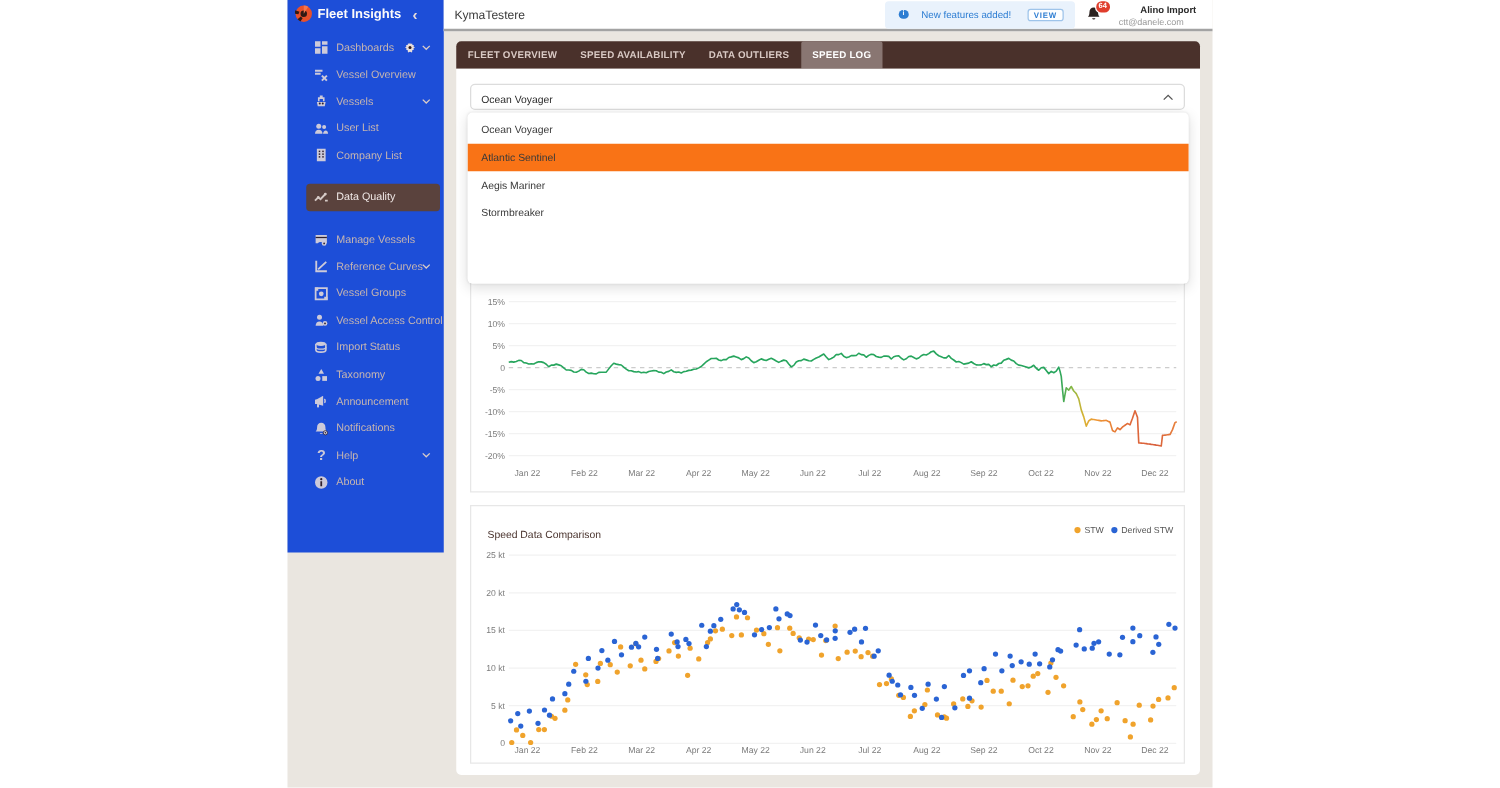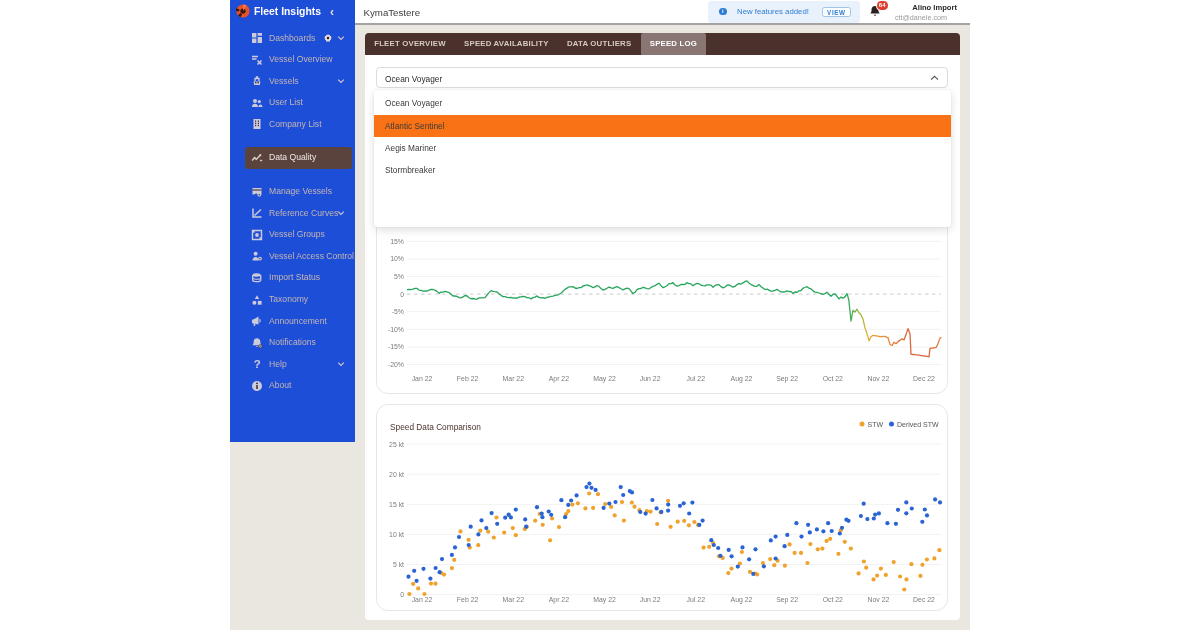--- a/index.html
+++ b/index.html
@@ -27,21 +27,21 @@
 .uname { position:absolute; right:13px; top:3px; font-size:7.6px; font-weight:bold; color:#2a2a2a; }
 .uemail { position:absolute; right:23px; top:13px; font-size:7.2px; color:#9a9a9a;padding-left:12px; }
 .main { position:absolute; left:125px; top:25px; width:615px; height:607px; }
 .tabs { position:absolute; left:10px; top:8px; width:594.5px; height:21.5px; background:#4a312b; border-radius:4px 4px 0 0; display:flex; }
 .tab { font-size:7.8px; font-weight:bold; letter-spacing:0.2px; color:#d9c9c4; line-height:21.5px; padding:0 9.2px; }
 .tab.active { background:#897672; color:#fff; border-radius:2px 2px 0 0; }
 .card { position:absolute; left:10px; top:29.5px; width:594.5px; height:565.5px; background:#fff; border-radius:0 0 4px 4px; }
 .select { position:absolute; left:11px; top:12.5px; width:571.5px; height:21px; border:1px solid #dcdcdc; border-radius:4px; background:#fff; }
 .select .stext { position:absolute; left:8px; top:6px; font-size:8.3px; color:#2b2b2b; }
 .select .schev { position:absolute; right:8px; top:7px; }
-.chartcard { position:absolute; left:11px; background:#fff; border:1px solid #e7e7e7; border-radius:12px; }
+.chartcard { position:absolute; left:11px; background:#fff; border:1px solid #e7e7e7; border-radius:0; }
 #c1 { top:41.5px; width:572px; height:298px; }
 #c2 { top:349.5px; width:572px; height:207px; }
 .ax { font-family:"Liberation Sans", sans-serif; font-size:6.9px; fill:#7b7b7b; }
 .ctitle { font-family:"Liberation Sans", sans-serif; font-size:8.3px; fill:#4a342e; }
 .leg { font-family:"Liberation Sans", sans-serif; font-size:7px; fill:#555; }
 .dropdown { position:absolute; left:9px; top:35.5px; width:577px; height:137px; padding-top:2.2px; background:#fff; border-radius:4px; box-shadow:0 3px 10px rgba(0,0,0,0.13), 0 0 2px rgba(0,0,0,0.08); z-index:5; overflow:hidden; }
 .ddi { height:22.4px; line-height:22.4px; padding-left:11px; font-size:8.3px; color:#3a3a3a; }
 .ddi.sel { background:#f97316; }
 </style></head>
 <body>

